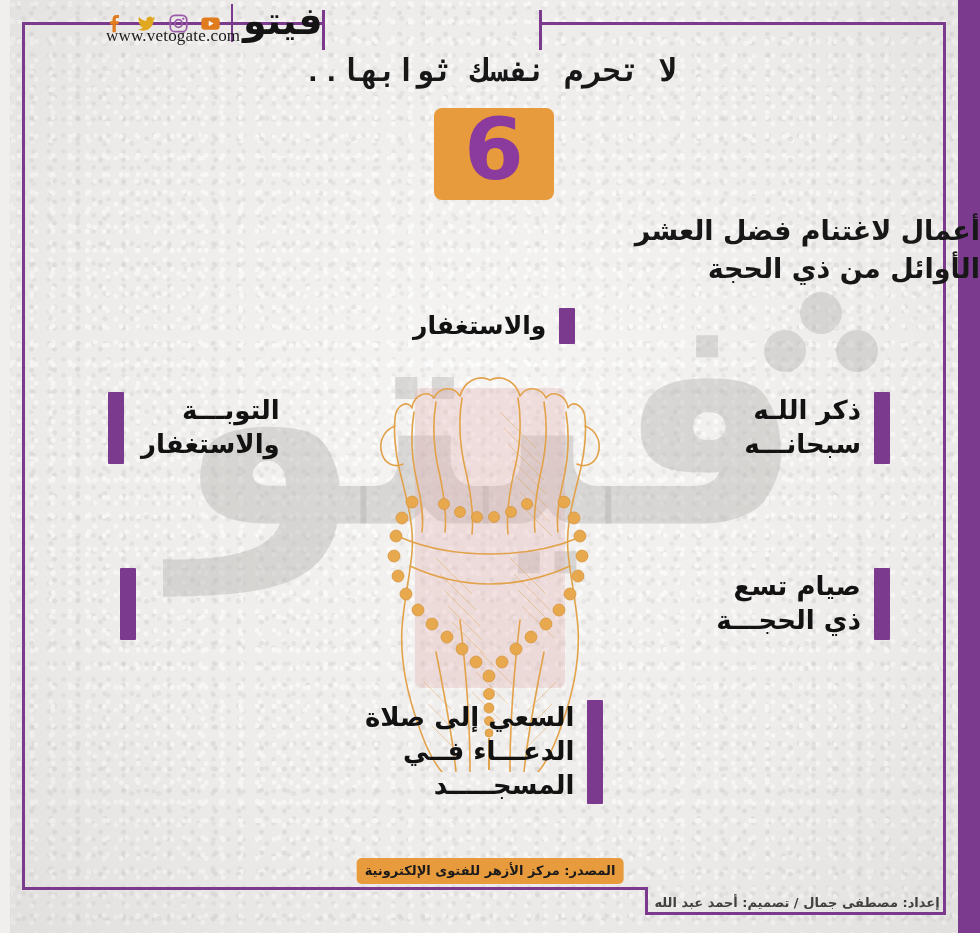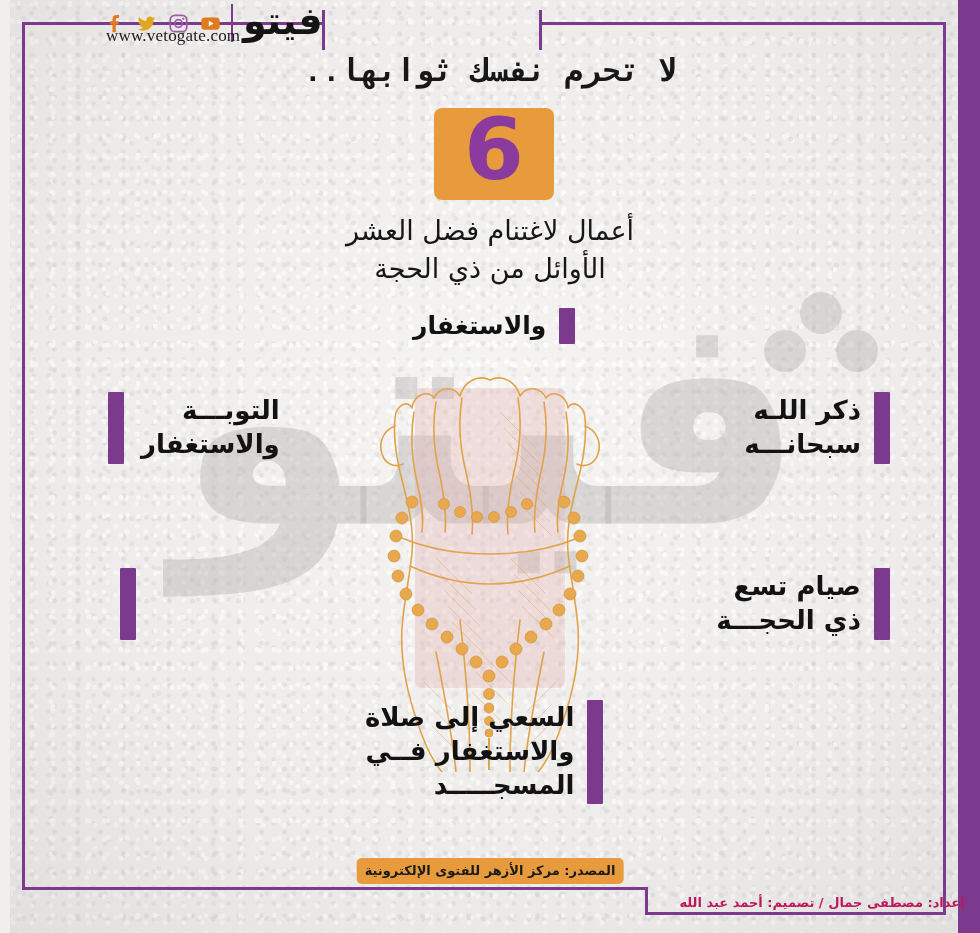--- a/index.html
+++ b/index.html
@@ -131,23 +131,23 @@
   .num-badge span {
     font-family:"DejaVu Sans", sans-serif;
     font-size:86px; font-weight:bold;
     color:#8B3A9E; line-height:.9;
     position:relative; top:-4px;
   }
 
   
   .subtitle {
     position:absolute; left:0; right:0; top:212px;
-    text-align:center; direction:rtl;
-    font-family:"DejaVu Sans", sans-serif;
-    font-size:27px; font-weight:normal;
+    direction:rtl;
+    font-family:"DejaVu Sans", sans-serif;
+    font-size:27px; font-weight:bold;
     color:#171717; line-height:1.42;
     letter-spacing:-.4px;
   }
 
   
   .item {
     position:absolute;
     display:flex; align-items:center; gap:13px;
     direction:rtl;
   }
@@ -213,27 +213,27 @@
     border-radius:5px;
     padding:5px 8px 6px;
     direction:rtl;
     font-family:"DejaVu Sans", sans-serif;
     font-size:13px; font-weight:bold;
     color:#1a1a1a; white-space:nowrap;
   }
 
   
   .credits {
-    position:absolute; left:678px; top:890px;
+    position:absolute; left:653px; top:890px;
     width:288px; height:24px;
     display:flex; align-items:center; justify-content:center;
     direction:rtl;
     font-family:"DejaVu Sans", sans-serif;
     font-size:13px; font-weight:bold;
-    color:#be185d; white-space:nowrap;
+    color:#404040; white-space:nowrap;
   }
 </style>
 </head>
 <body>
 
 <div id="poster">
 
   <div class="texture"></div>
   <div class="vignette"></div>
 
@@ -407,21 +407,21 @@
 ذي الحجـــة</div>
   </div>
 
   <div class="item item-tilawa">
     <div class="bar"></div>
   </div>
 
   <div class="item item-masjid">
     <div class="bar"></div>
     <div class="lbl">السعي إلى صلاة
-والاستغفار فــي
+الدعـــاء فــي
 المسجـــــد</div>
   </div>
 
   <div class="source">المصدر: مركز الأزهر للفتوى الإلكترونية</div>
 
   <div class="credits">إعداد: مصطفى جمال  /  تصميم: أحمد عبد الله</div>
 
 </div>
 
 </body></html>

